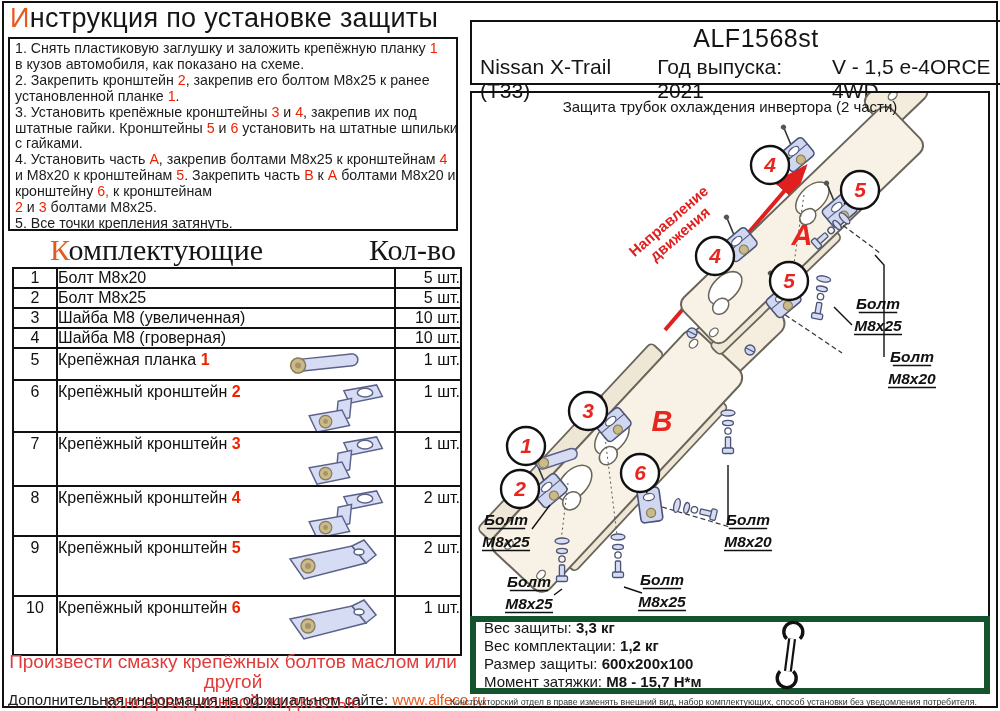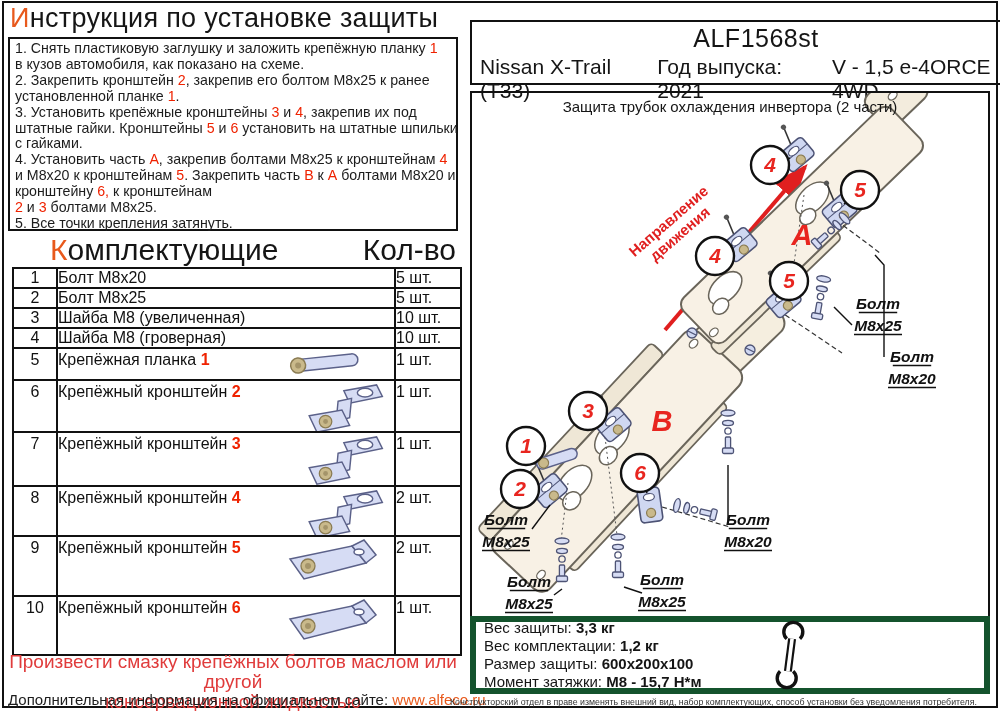--- a/index.html
+++ b/index.html
@@ -10,30 +10,30 @@
   
   .doc-title{position:absolute;left:10px;top:3px;font-size:27px;line-height:31px;
              letter-spacing:.3px;color:#151515;white-space:nowrap;}
   .accent{color:#e8591c;}
   .instr-box{position:absolute;left:8px;top:37px;width:450px;height:194px;
              border:2px solid #111;box-sizing:border-box;padding:2px 4px 4px 5px;
              font-size:14.2px;line-height:15.9px;color:#1c1c1c;}
   .iline{white-space:nowrap;}
   .red{color:#ef2200;}
   .comp-header{position:absolute;left:8px;top:231px;width:450px;height:35px;
-               display:flex;justify-content:space-between;align-items:flex-end;}
+               display:flex;justify-content:space-between;align-items:flex-end;font-family:Liberation Serif, serif;}
   .comp-title{font-size:30px;line-height:33px;margin-left:42px;color:#151515;}
   .qty-title{font-size:30px;line-height:33px;margin-right:2px;color:#151515;}
   table.parts{position:absolute;left:12px;top:267px;width:446px;border-collapse:collapse;
               table-layout:fixed;}
   table.parts td{border:2px solid #111;font-size:16px;padding:0;vertical-align:middle;
                  overflow:hidden;}
   td.cnum{width:42px;text-align:center;}
   td.cname{width:336px;padding-left:8px;position:relative;}
-  td.cqty{width:64px;text-align:left;}
+  td.cqty{width:64px;text-align:right;}
   tr.tall td{vertical-align:top;}
   tr.tall td.cnum,tr.tall td.cname,tr.tall td.cqty{padding-top:2px;}
   .part-glyph{position:absolute;right:6px;top:2px;}
   tr.r5 .part-glyph{top:-1px;right:30px;}
   .warning{position:absolute;left:8px;top:652px;width:450px;text-align:center;
            color:#e03c3c;font-size:19px;line-height:20px;}
   .footer-note{position:absolute;left:8px;top:691px;width:450px;text-align:center;
                font-size:15px;color:#1c1c1c;white-space:nowrap;}
   .footer-note a{color:#e8591c;text-decoration:none;}
   

